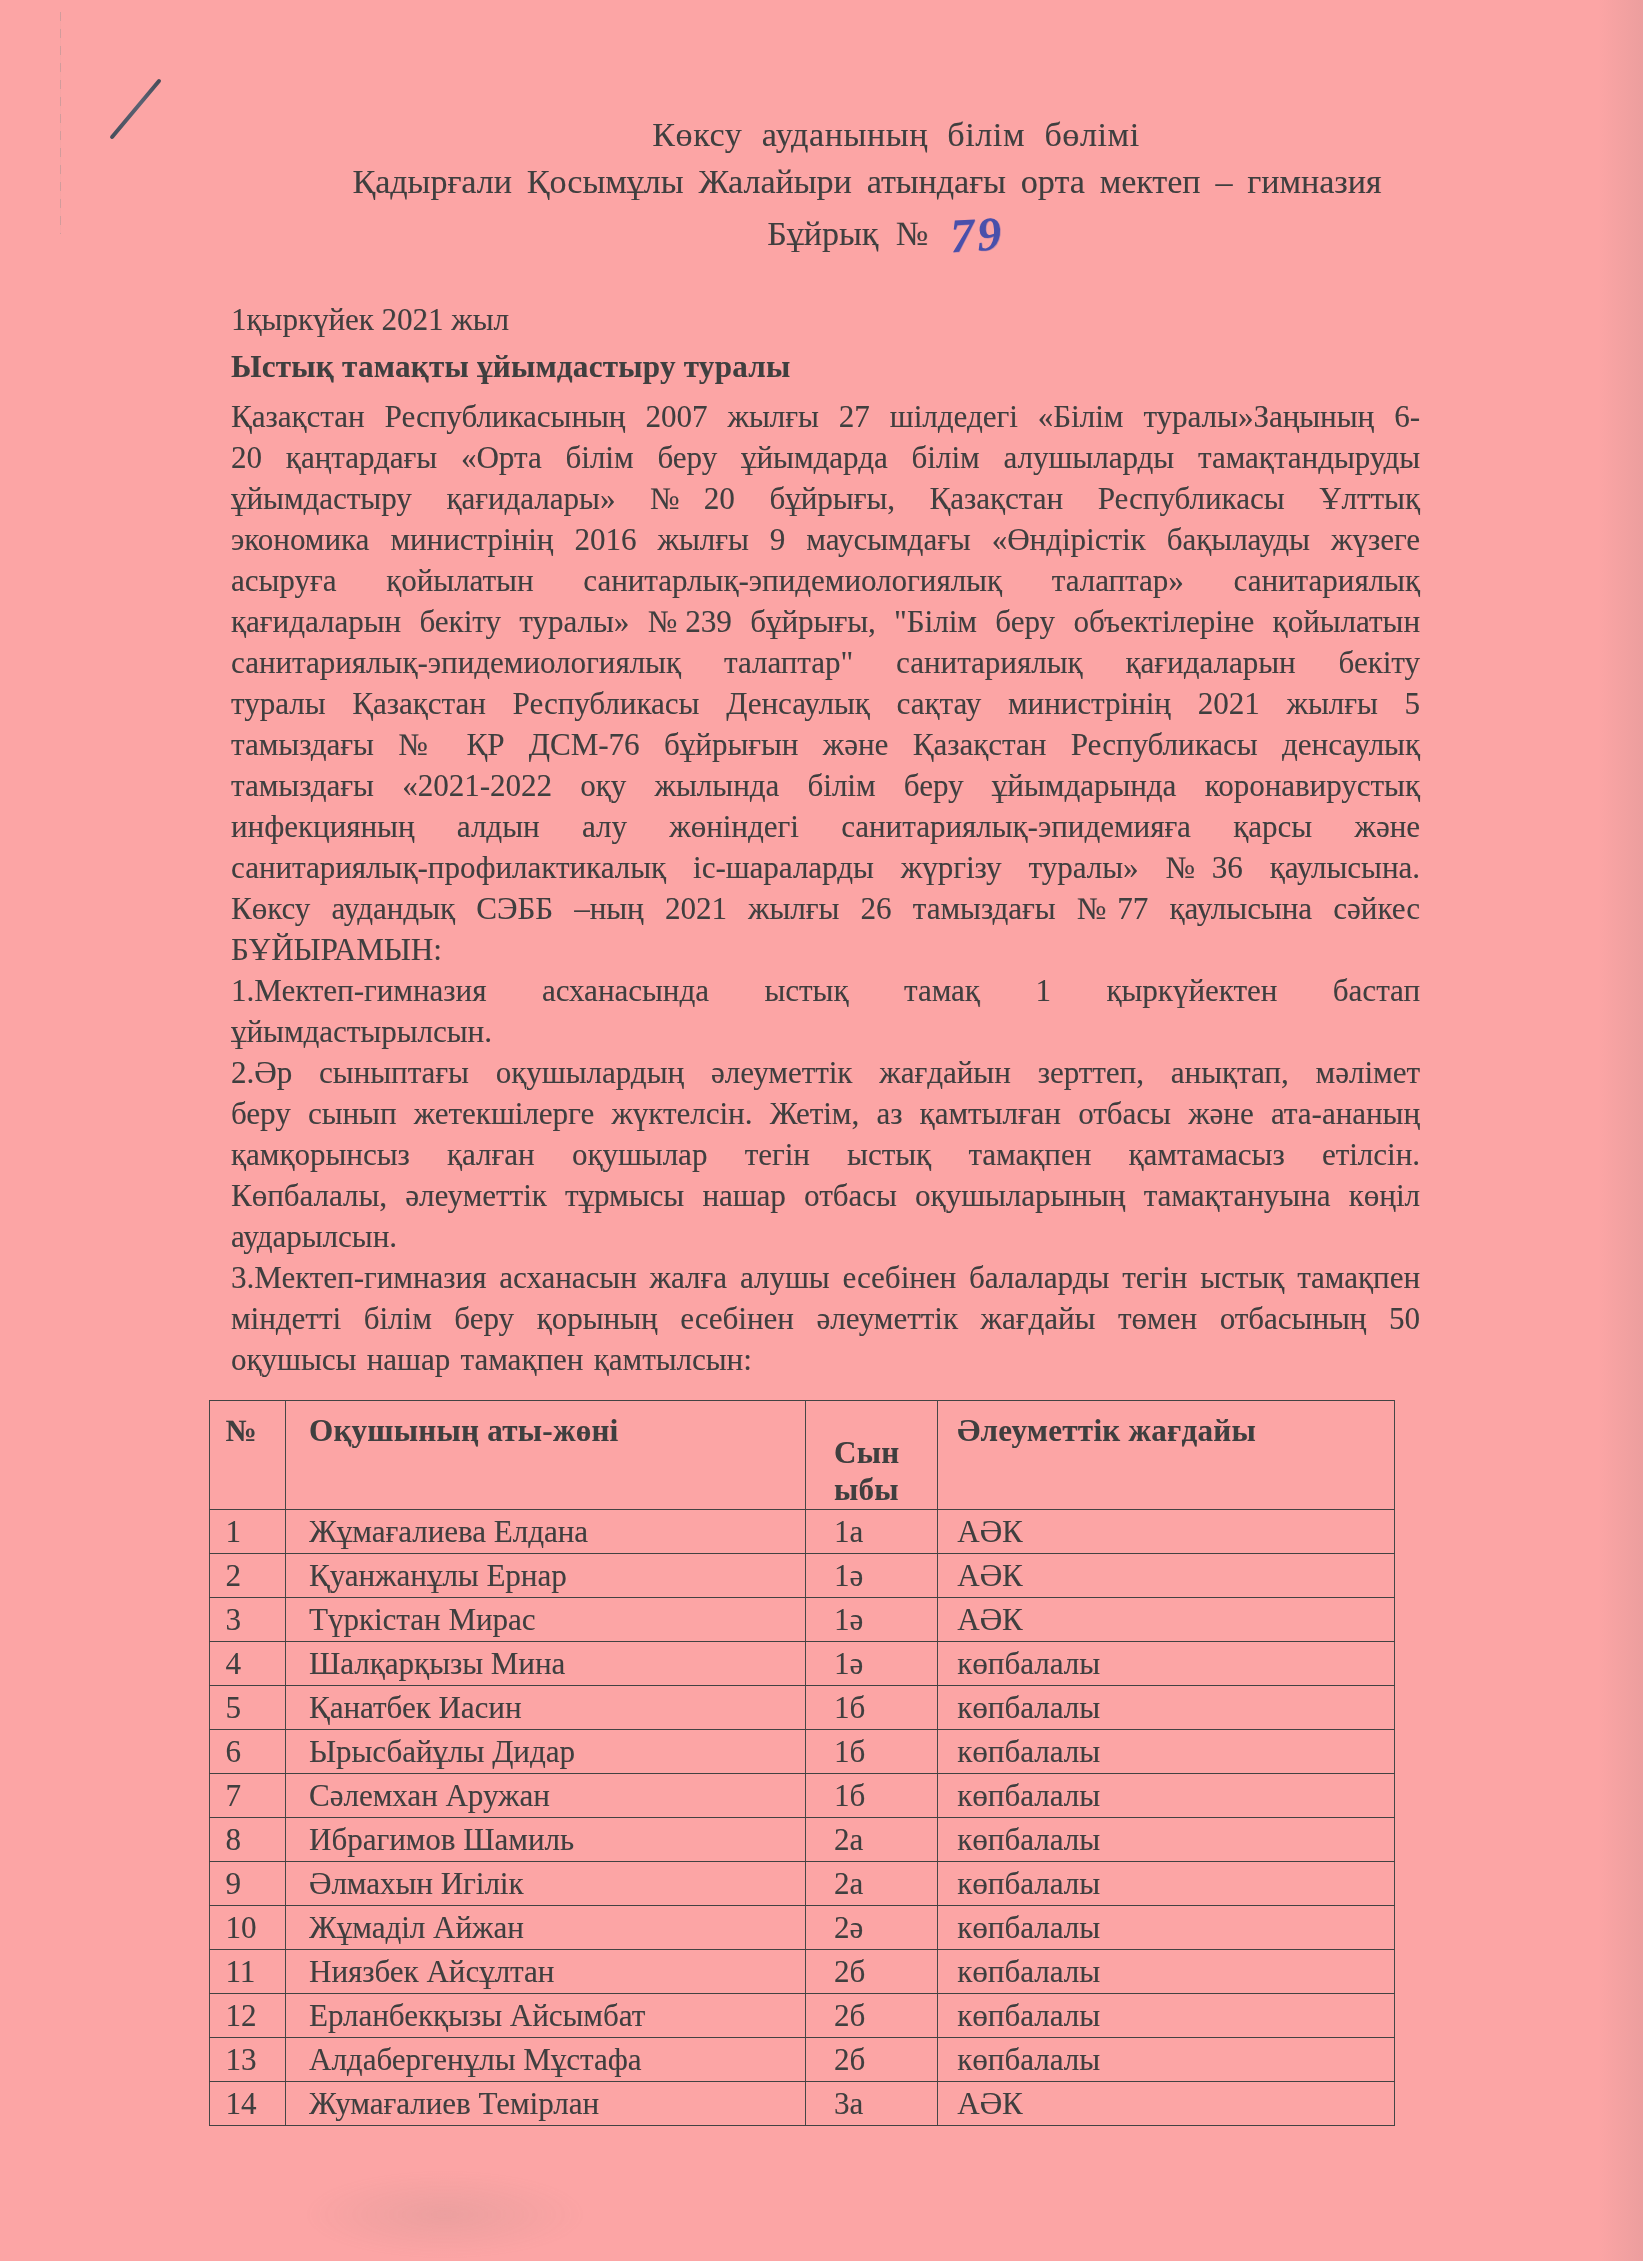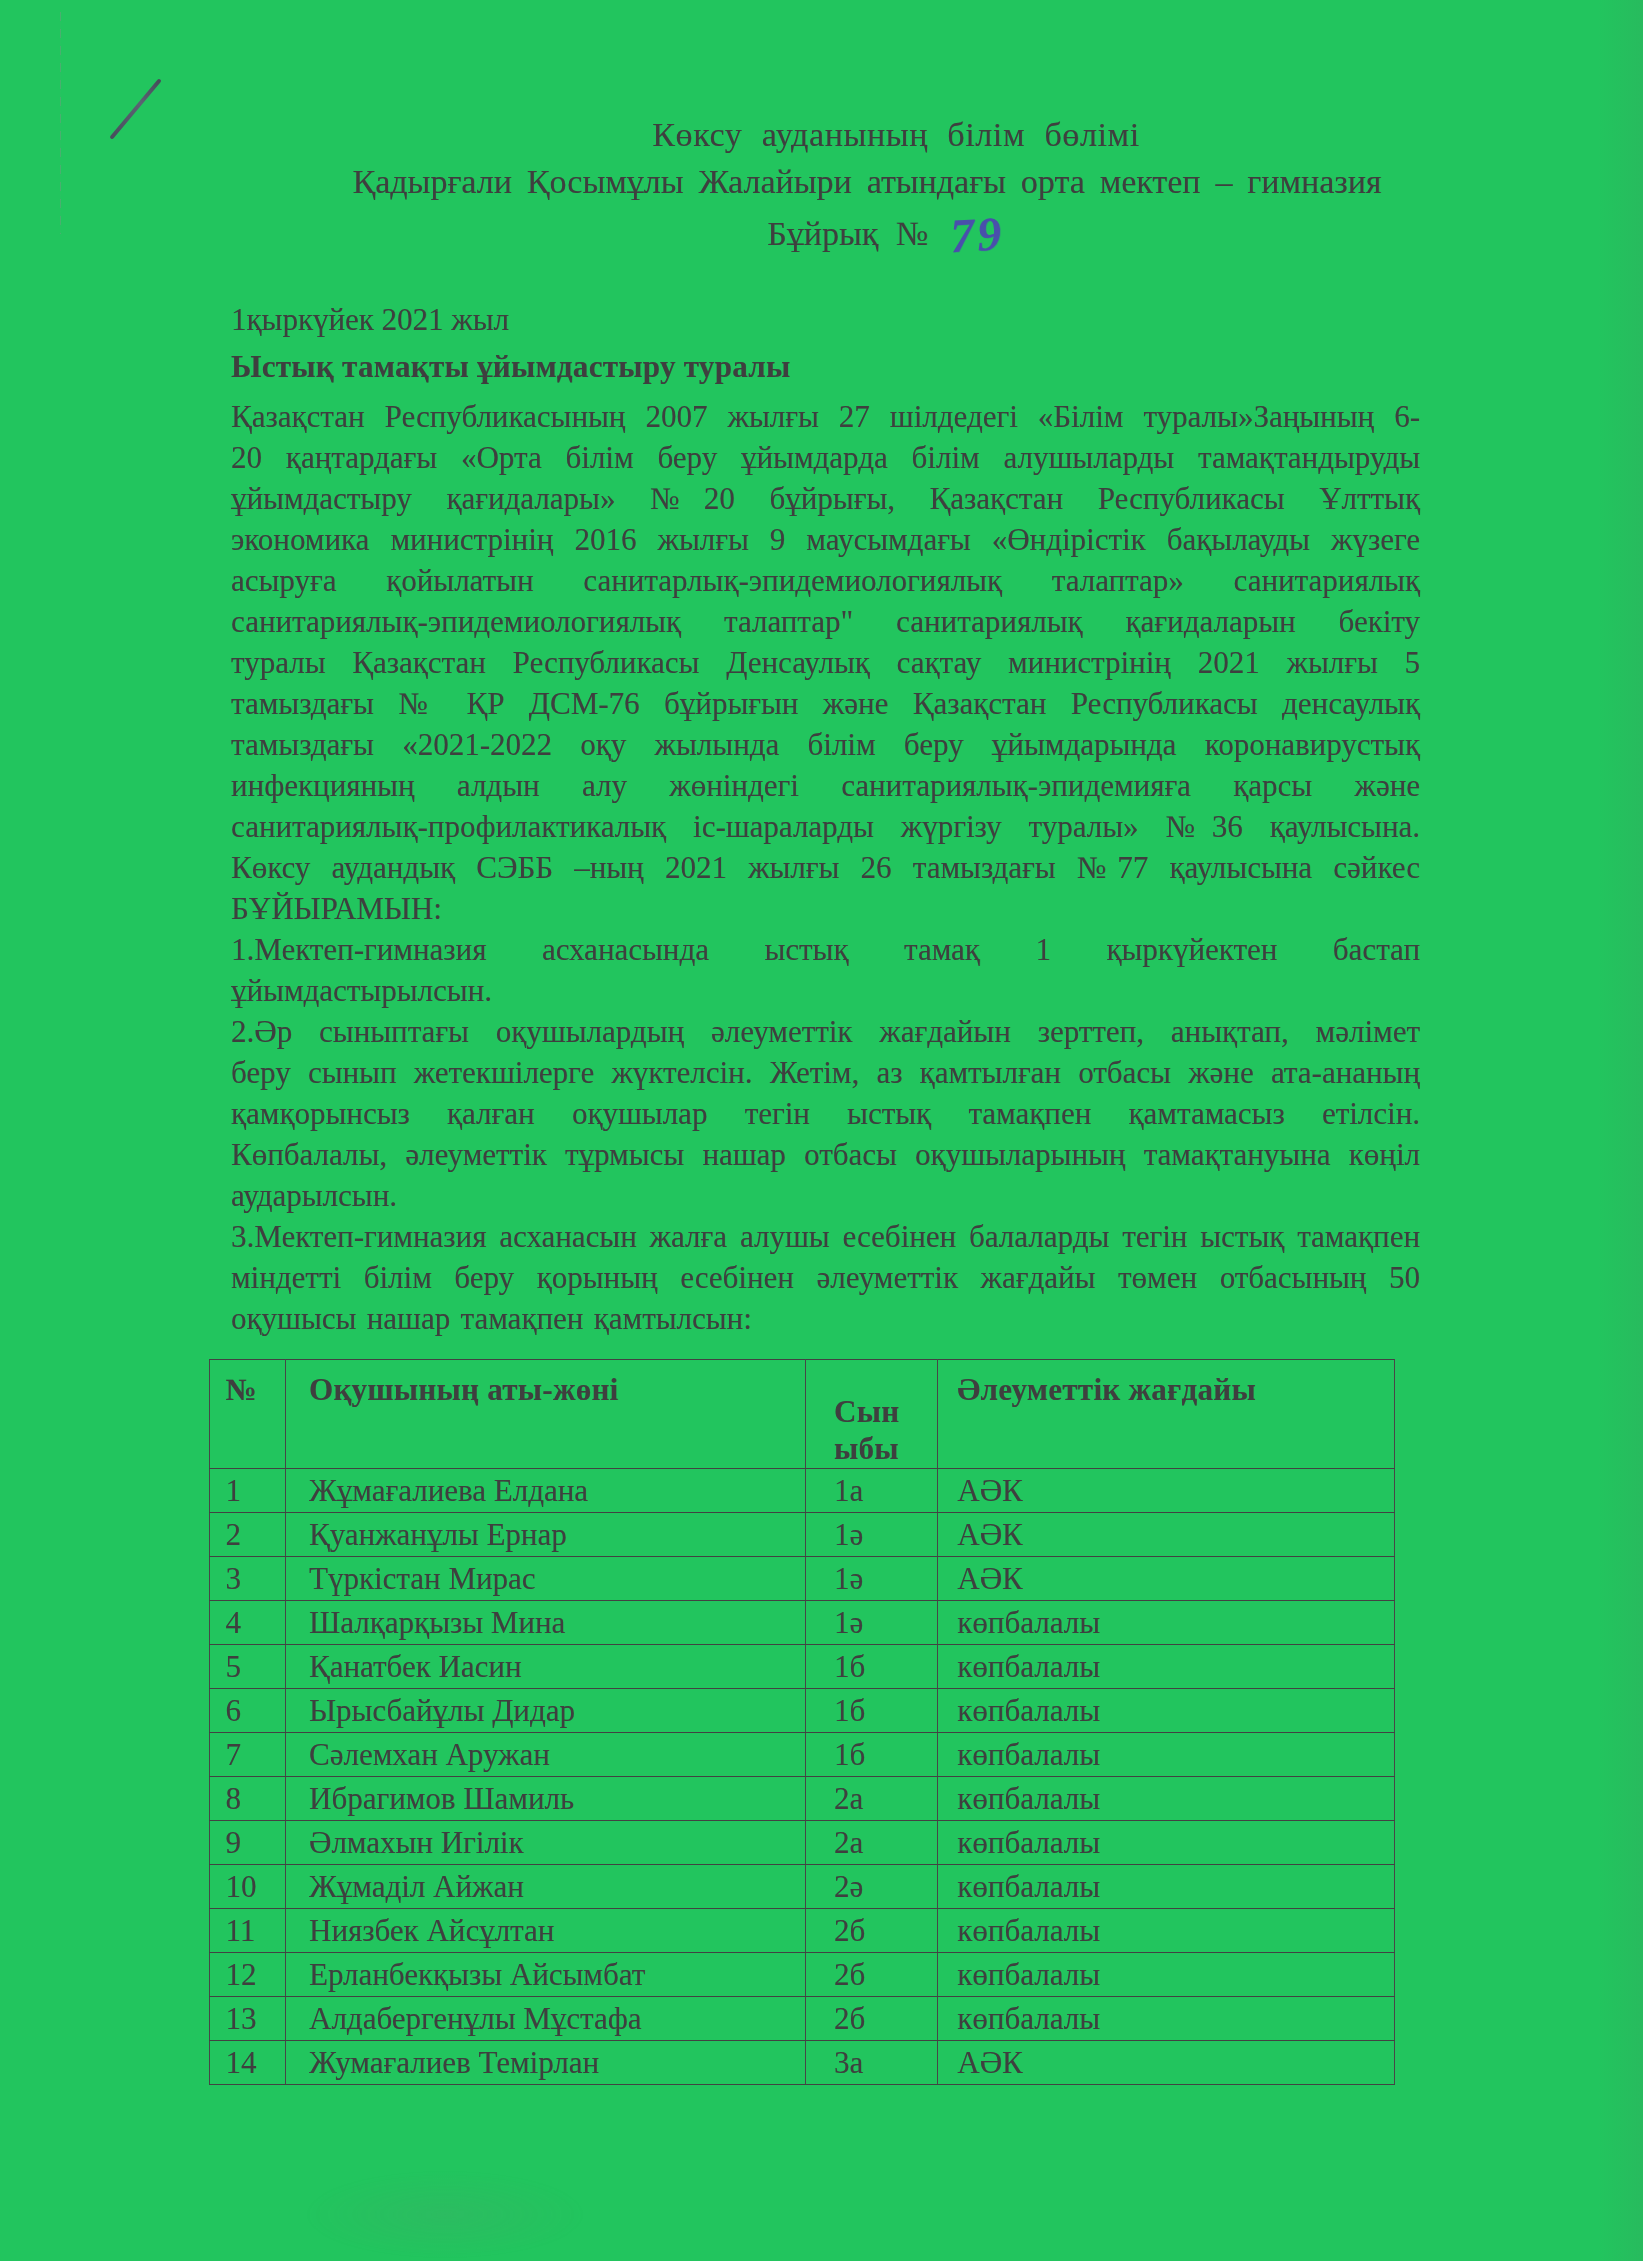--- a/index.html
+++ b/index.html
@@ -1,20 +1,20 @@
 <!DOCTYPE html>
 <html style="font-size:10.3px"><head>
 <meta charset="utf-8">
 <style>
   html,body{margin:0;padding:0;background:#ffffff;}
   .page{
     position:relative;
     width:1644px;
     min-height:2261px;
-    background:#22c55e;
+    background:#fca5a5;
     overflow:hidden;
     font-family:"Liberation Serif","DejaVu Serif",serif;
     color:#3f3f3f;
     text-shadow:0.3px 0.3px 0.5px rgba(40,40,40,0.28);
   }
   
   .edge-line{
     position:absolute;left:60px;top:11.6px;width:1.3px;height:222px;
     background:repeating-linear-gradient(to bottom,rgba(140,140,140,.38) 0 9px,rgba(140,140,140,.05) 9px 17px);
   }
@@ -121,20 +121,21 @@
 
     <div class="subject">Ыстық тамақты ұйымдастыру туралы</div>
 
     <div class="para">
 
     <div class="line">Қазақстан Республикасының 2007 жылғы 27 шілдедегі «Білім туралы»Заңының 6-</div>
         <div class="line">20 қаңтардағы «Орта білім беру ұйымдарда білім алушыларды тамақтандыруды</div>
         <div class="line">ұйымдастыру қағидалары» №20 бұйрығы, Қазақстан Республикасы Ұлттық</div>
         <div class="line">экономика министрінің 2016 жылғы 9 маусымдағы «Өндірістік бақылауды жүзеге</div>
         <div class="line">асыруға қойылатын санитарлық-эпидемиологиялық талаптар» санитариялық</div>
+        <div class="line">қағидаларын бекіту туралы» №239 бұйрығы, "Білім беру объектілеріне қойылатын</div>
         <div class="line">санитариялық-эпидемиологиялық талаптар" санитариялық қағидаларын бекіту</div>
         <div class="line">туралы Қазақстан Республикасы Денсаулық сақтау министрінің 2021 жылғы 5</div>
         <div class="line">тамыздағы № ҚР ДСМ-76 бұйрығын және Қазақстан Республикасы денсаулық</div>
         <div class="line">тамыздағы «2021-2022 оқу жылында білім беру ұйымдарында коронавирустық</div>
         <div class="line">инфекцияның алдын алу жөніндегі санитариялық-эпидемияға қарсы және</div>
         <div class="line">санитариялық-профилактикалық іс-шараларды жүргізу туралы» №36 қаулысына.</div>
         <div class="line">Көксу аудандық СЭББ –ның 2021 жылғы 26 тамыздағы №77 қаулысына сәйкес</div>
         <div class="line">БҰЙЫРАМЫН:</div>
       </div>
 

